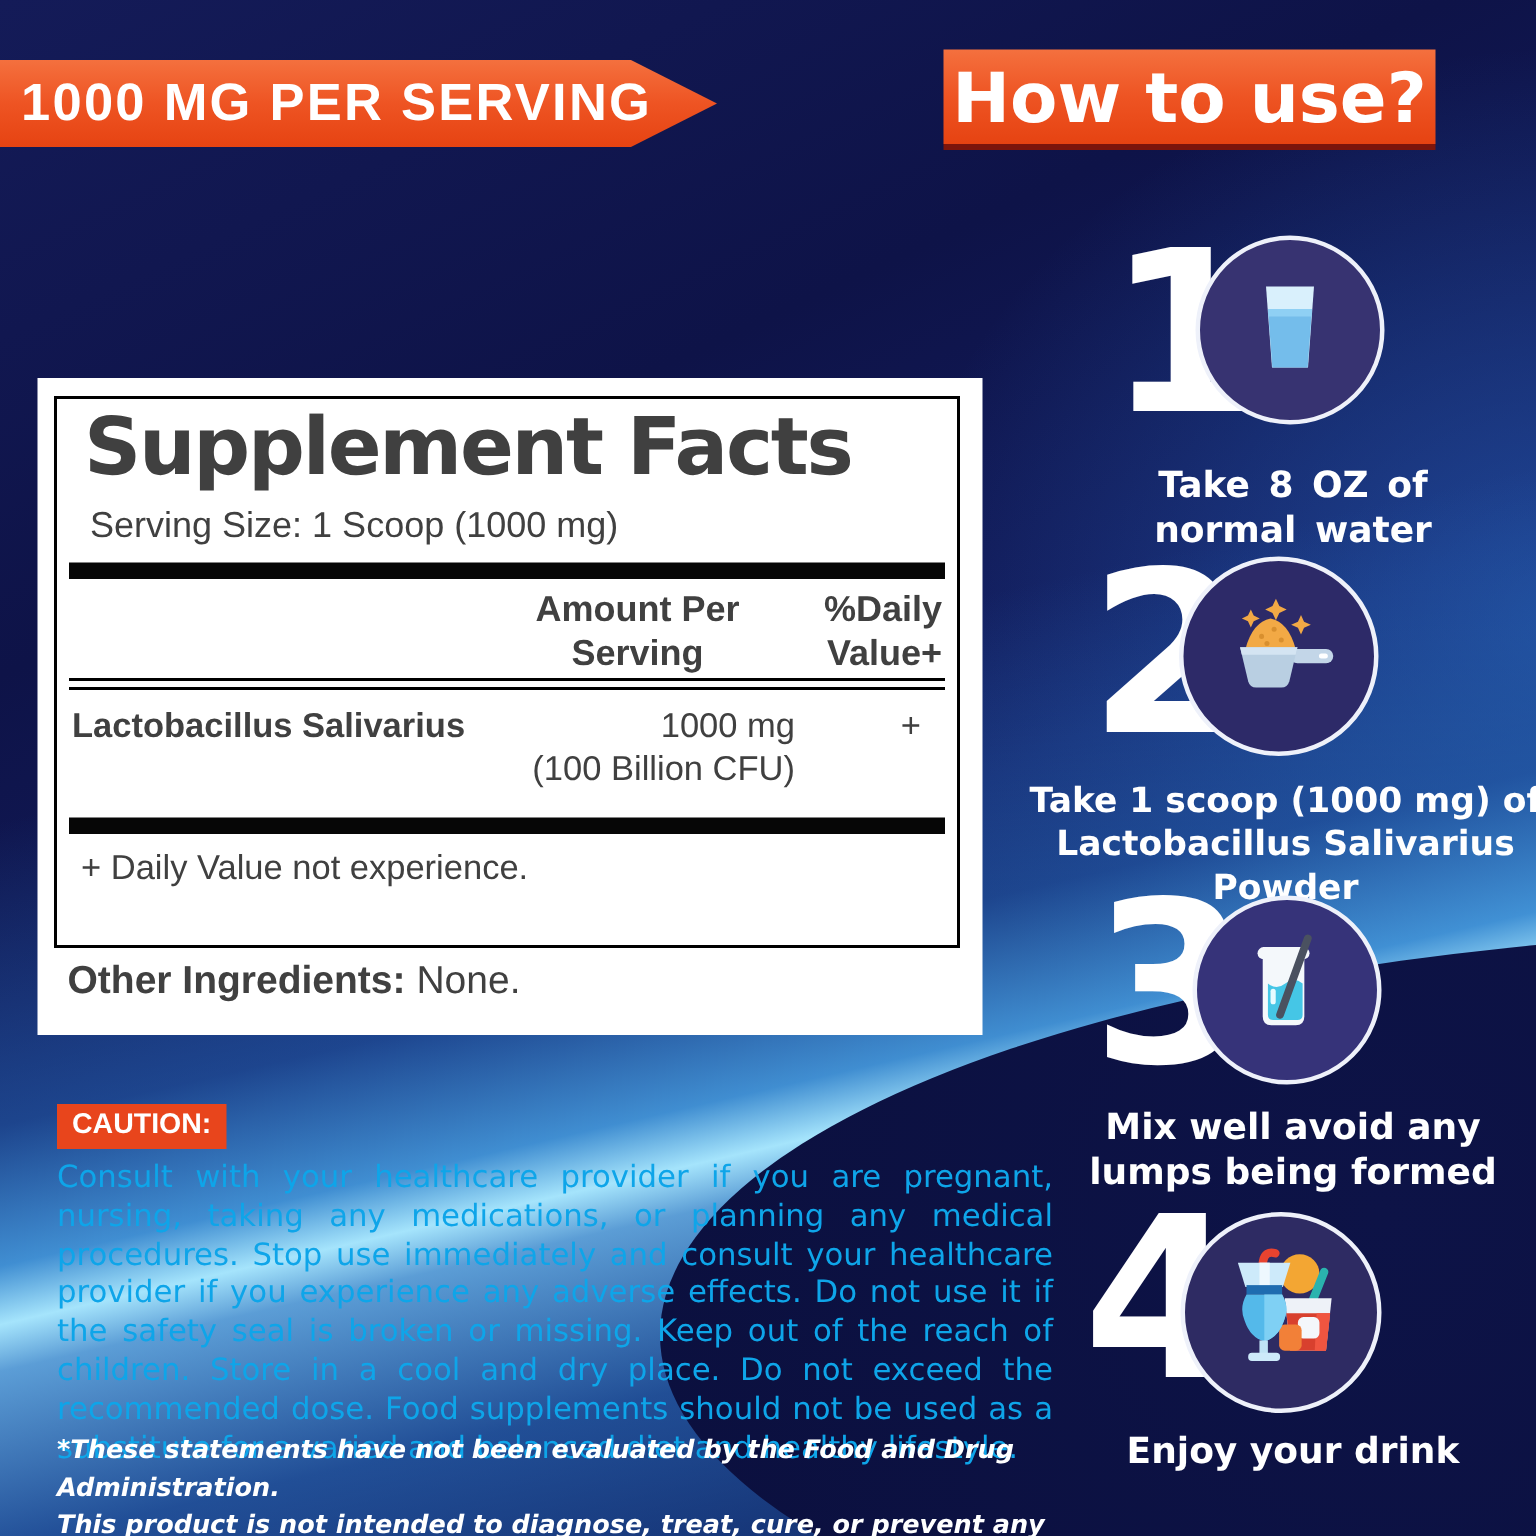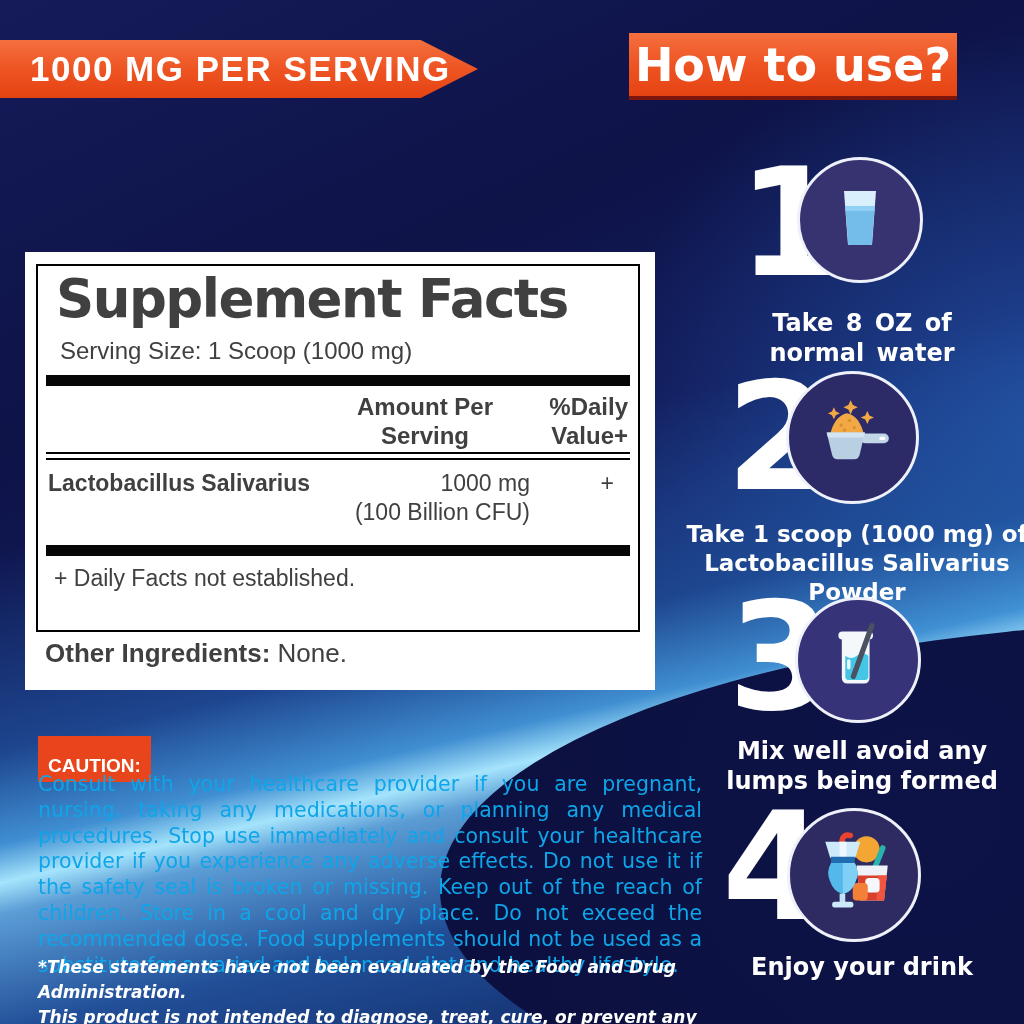--- a/index.html
+++ b/index.html
@@ -22,21 +22,21 @@
       rgba(45,115,195,.60) 62%,
       rgba(25,80,160,.40) 82%,
       rgba(15,40,110,.18) 100%);}
   .bg-blob{position:absolute;left:440px;top:620px;width:1600px;height:540px;
     border-radius:50%;
     background:radial-gradient(circle at 30% 35%,#0d1347 0%,#0a0e3a 70%);}
 
   
   .banner{position:absolute;color:#fff;display:flex;align-items:center;
     background:linear-gradient(180deg,#f4703e 0%,#ee5423 50%,#e64312 100%);}
-  .banner-left{left:0;top:40px;width:478px;height:58px;padding-left:30px;
+  .banner-left{left:0;top:40px;width:478px;height:58px;padding-left:14px;
     box-sizing:border-box;
     clip-path:polygon(0 0,88% 0,100% 50%,88% 100%,0 100%);
     font-size:35px;font-weight:bold;letter-spacing:1.5px;}
   .banner-right{left:629px;top:33px;width:328px;height:63px;justify-content:center;
     border-bottom:4px solid #7c150c;
     font-family:"DejaVu Sans",sans-serif;font-size:46px;font-weight:bold;}
 
   
   .facts-panel{position:absolute;left:25px;top:252px;width:630px;height:438px;
     background:#fff;color:#404040;}
@@ -57,21 +57,21 @@
   .facts-row{padding:9px 0 8px 0;font-size:23px;line-height:29px;align-items:start;}
   .facts-row .col-name{padding-left:2px;font-weight:bold;}
   .facts-row .col-amount{text-align:right;}
   .facts-row .col-daily{text-align:right;padding-right:16px;}
   .footnote{margin:9px 0 0 16px;font-size:23px;}
   .other-ing{position:absolute;left:20px;top:386px;font-size:26px;margin:0;}
   .other-ing b{font-weight:bold;}
 
   
   .caution-badge{position:absolute;left:38px;top:736px;background:#e8451c;
-    color:#fff;font-weight:bold;font-size:19px;padding:19px 10px 5px 10px;}
+    color:#fff;font-weight:bold;font-size:19px;padding:3px 10px 5px 10px;}
   .caution-text{position:absolute;left:38px;top:772px;width:664px;margin:0;
     font-family:"DejaVu Sans",sans-serif;font-size:20.5px;line-height:25.8px;
     text-align:justify;color:#0ea5e9;}
   .disclaimer{position:absolute;left:38px;top:955px;width:680px;margin:0;
     font-family:"DejaVu Sans",sans-serif;font-style:italic;font-weight:bold;
     font-size:17px;line-height:25px;color:#ffffff;}
 
   
   .step-num{position:absolute;z-index:2;color:#fff;font-family:"DejaVu Sans",sans-serif;
     font-weight:bold;font-size:150px;line-height:1;}
@@ -124,21 +124,21 @@
       <div class="double-rule"></div>
       <div class="facts-grid facts-row">
         <div class="col-name">Lactobacillus Salivarius</div>
         <div class="col-amount">
           <div>1000 mg</div>
           <div>(100 Billion CFU)</div>
         </div>
         <div class="col-daily">+</div>
       </div>
       <div class="thick-bar"></div>
-      <p class="footnote">+ Daily Facts not established.</p>
+      <p class="footnote">+ Daily Value not experience.</p>
     </div>
     <p class="other-ing">
       <b>Other Ingredients:</b>
       <span>None.</span>
     </p>
   </section>
 
   <div class="caution-badge">CAUTION:</div>
   <p class="caution-text">Consult with your healthcare provider if you are pregnant, nursing, taking any medications, or planning any medical procedures. Stop use immediately and consult your healthcare provider if you experience any adverse effects. Do not use it if the safety seal is broken or missing. Keep out of the reach of children. Store in a cool and dry place. Do not exceed the recommended dose. Food supplements should not be used as a substitute for a varied and balanced diet and healthy lifestyle.</p>
   <p class="disclaimer">

